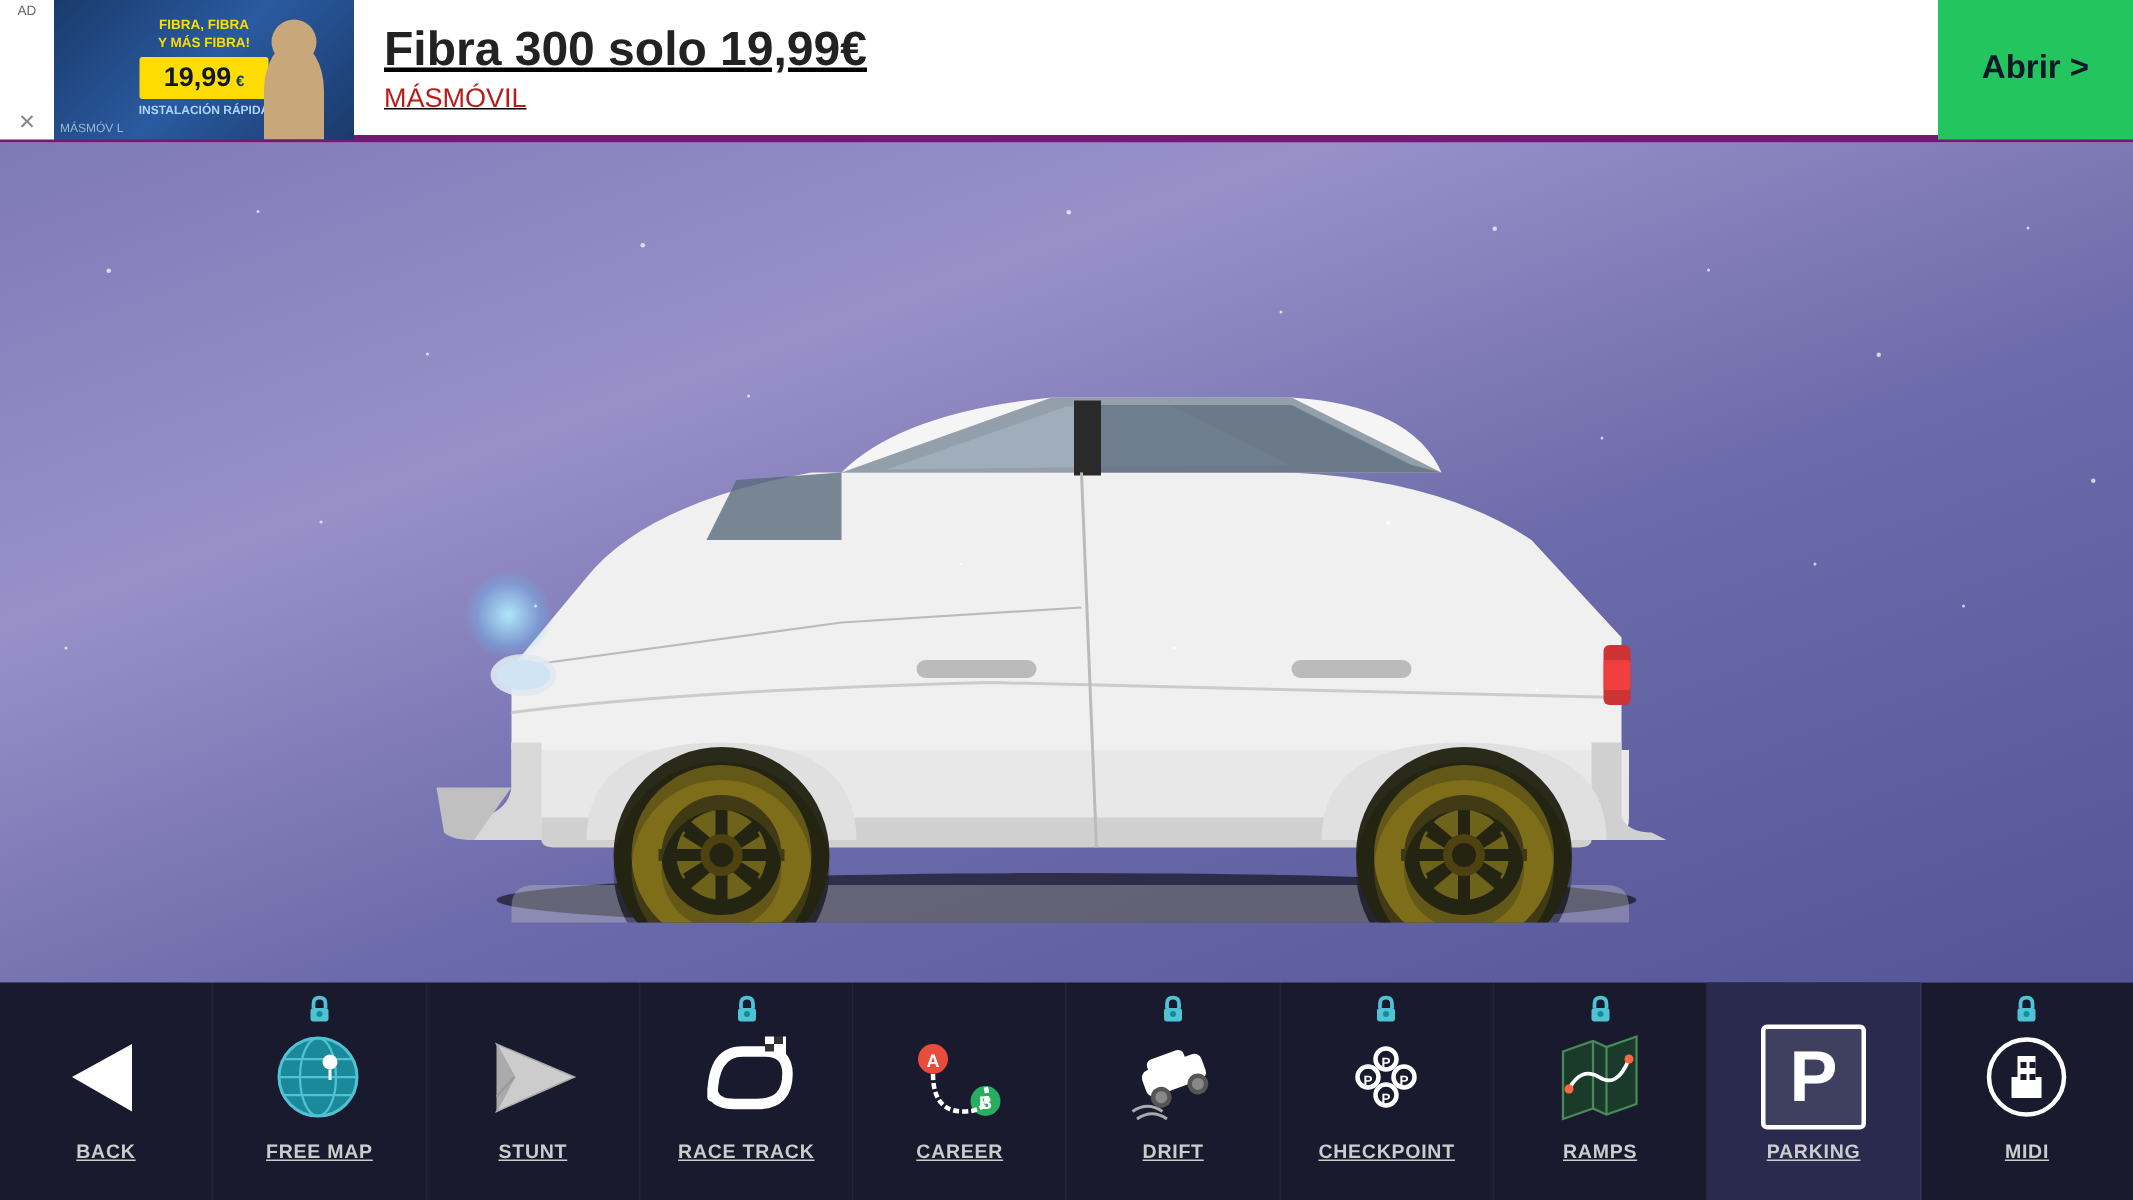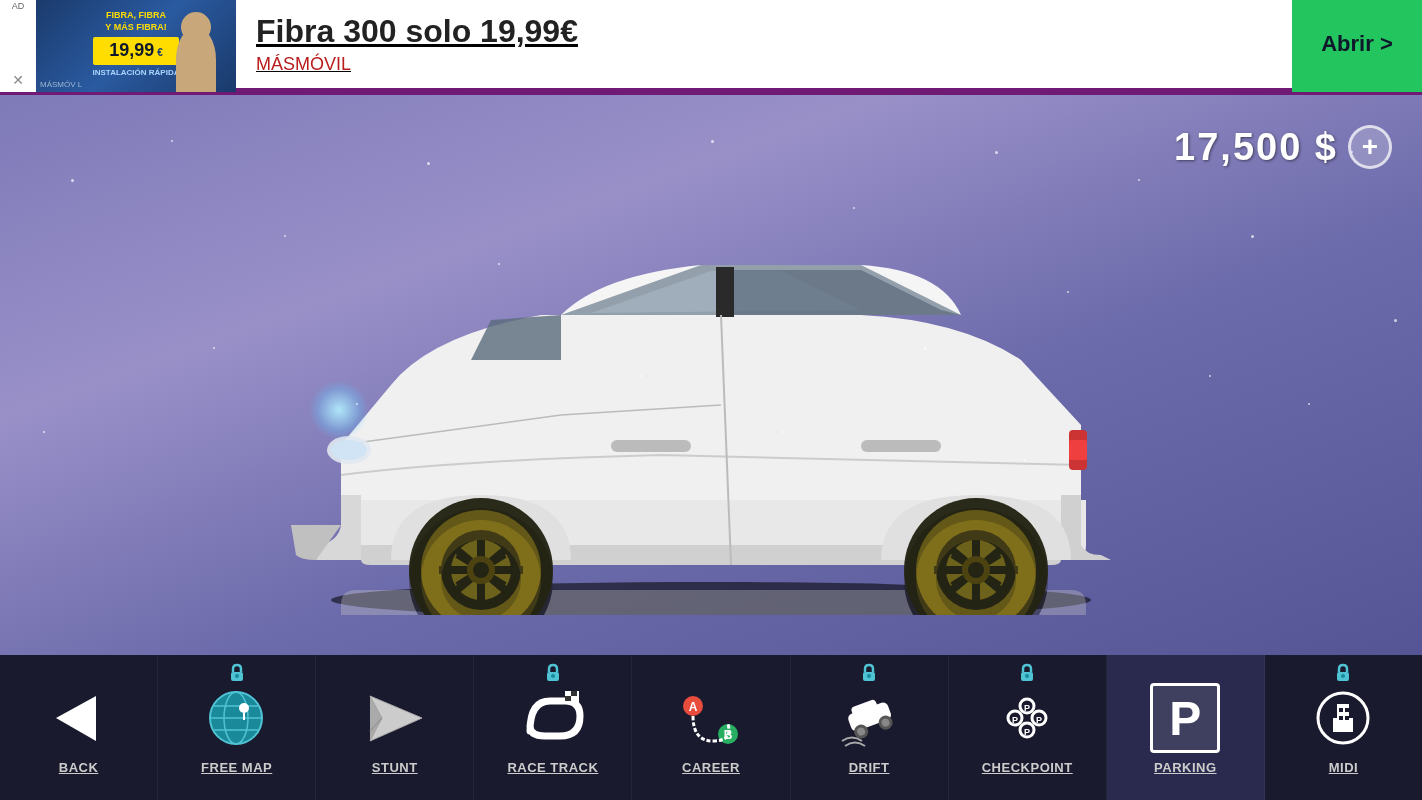--- a/index.html
+++ b/index.html
@@ -14,21 +14,21 @@
 
     
     #ad-banner {
       position: absolute;
       top: 0; left: 0; right: 0;
       height: 95px;
       background: #fff;
       display: flex;
       align-items: center;
       z-index: 100;
-      border-bottom: 7px solid #701a75;
+      border-bottom: 5px solid #701a75;
     }
     #ad-close {
       width: 36px;
       height: 95px;
       display: flex;
       flex-direction: column;
       align-items: center;
       justify-content: space-between;
       padding: 4px 6px;
       background: #fff;
@@ -257,24 +257,20 @@
     <div class="ad-title">Fibra 300 solo 19,99€</div>
     <div class="ad-subtitle">MÁSMÓVIL</div>
   </div>
   <div id="ad-cta">
     <span style="color:#0f172a;font-size:22px;font-weight:bold;">Abrir &gt;</span>
   </div>
 </div>
 
 <div id="game-area">
 
-  <div id="currency">
-    <span id="currency-amount">17,500 $</span>
-    <div id="currency-add">+</div>
-  </div>
 
   <div id="car-container">
     
     <div style="position:absolute;left:48px;top:195px;width:60px;height:60px;background:radial-gradient(circle,rgba(180,240,255,0.9) 0%,rgba(100,200,255,0.3) 50%,transparent 70%);border-radius:50%;z-index:5;"></div>
     
     <svg id="car-svg" viewBox="0 0 900 430" xmlns="http://www.w3.org/2000/svg">
 
       <ellipse cx="450" cy="415" rx="380" ry="18" fill="rgba(0,0,0,0.55)"></ellipse>
 
       <path d="M80 310 L80 360 Q80 375 95 375 L810 375 Q825 375 825 360 L825 315 Z" fill="#e8e8e8"></path>
@@ -509,39 +505,60 @@
         <text x="20" y="37" text-anchor="middle" fill="white" font-size="9" font-weight="bold">P</text>
         <circle cx="44" cy="32" r="7" fill="none" stroke="white" stroke-width="3"></circle>
         <text x="44" y="37" text-anchor="middle" fill="white" font-size="9" font-weight="bold">P</text>
         <circle cx="32" cy="44" r="7" fill="none" stroke="white" stroke-width="3"></circle>
         <text x="32" y="49" text-anchor="middle" fill="white" font-size="9" font-weight="bold">P</text>
       </svg>
     </div>
     <span class="nav-label">CHECKPOINT</span>
   </div>
 
-
-  <div class="nav-item parking-item">
-    <div class="nav-icon">
-      <div class="parking-icon-box">
-        <span class="parking-p">P</span>
-      </div>
-    </div>
-    <span class="nav-label">PARKING</span>
-  </div>
-
   <div class="nav-item">
     <svg class="lock-badge" viewBox="0 0 20 20">
       <rect x="4" y="9" width="12" height="9" rx="2" fill="#4fc3d4"></rect>
       <path d="M6 9 V6 Q6 2 10 2 Q14 2 14 6 V9" fill="none" stroke="#4fc3d4" stroke-width="2.5"></path>
       <circle cx="10" cy="13" r="2" fill="#1a8a9a"></circle>
     </svg>
     <div class="nav-icon">
       <svg width="65" height="65" viewBox="0 0 65 65">
 
+        <path d="M8 15 L28 8 L37 12 L57 5 L57 50 L37 57 L28 53 L8 60 Z" fill="#1a3a2a" stroke="#4a8a5a" stroke-width="1.5"></path>
+        <path d="M28 8 L28 53" stroke="#4a8a5a" stroke-width="1.5"></path>
+        <path d="M37 12 L37 57" stroke="#4a8a5a" stroke-width="1.5"></path>
+
+        <path d="M12 40 Q20 25 32 32 Q44 40 52 20" fill="none" stroke="white" stroke-width="2.5"></path>
+
+        <circle cx="12" cy="40" r="3" fill="#ff6644"></circle>
+        <circle cx="52" cy="20" r="3" fill="#ff6644"></circle>
+      </svg>
+    </div>
+    <span class="nav-label">RAMPS</span>
+  </div>
+
+  <div class="nav-item parking-item">
+    <div class="nav-icon">
+      <div class="parking-icon-box">
+        <span class="parking-p">P</span>
+      </div>
+    </div>
+    <span class="nav-label">PARKING</span>
+  </div>
+
+  <div class="nav-item">
+    <svg class="lock-badge" viewBox="0 0 20 20">
+      <rect x="4" y="9" width="12" height="9" rx="2" fill="#4fc3d4"></rect>
+      <path d="M6 9 V6 Q6 2 10 2 Q14 2 14 6 V9" fill="none" stroke="#4fc3d4" stroke-width="2.5"></path>
+      <circle cx="10" cy="13" r="2" fill="#1a8a9a"></circle>
+    </svg>
+    <div class="nav-icon">
+      <svg width="65" height="65" viewBox="0 0 65 65">
+
         <circle cx="32" cy="32" r="25" fill="none" stroke="white" stroke-width="3"></circle>
 
         <rect x="26" y="18" width="12" height="28" fill="white"></rect>
         <rect x="22" y="32" width="20" height="14" fill="white"></rect>
 
         <rect x="28" y="22" width="4" height="4" fill="#1a1a2e"></rect>
         <rect x="34" y="22" width="4" height="4" fill="#1a1a2e"></rect>
         <rect x="28" y="30" width="4" height="4" fill="#1a1a2e"></rect>
         <rect x="34" y="30" width="4" height="4" fill="#1a1a2e"></rect>
       </svg>

